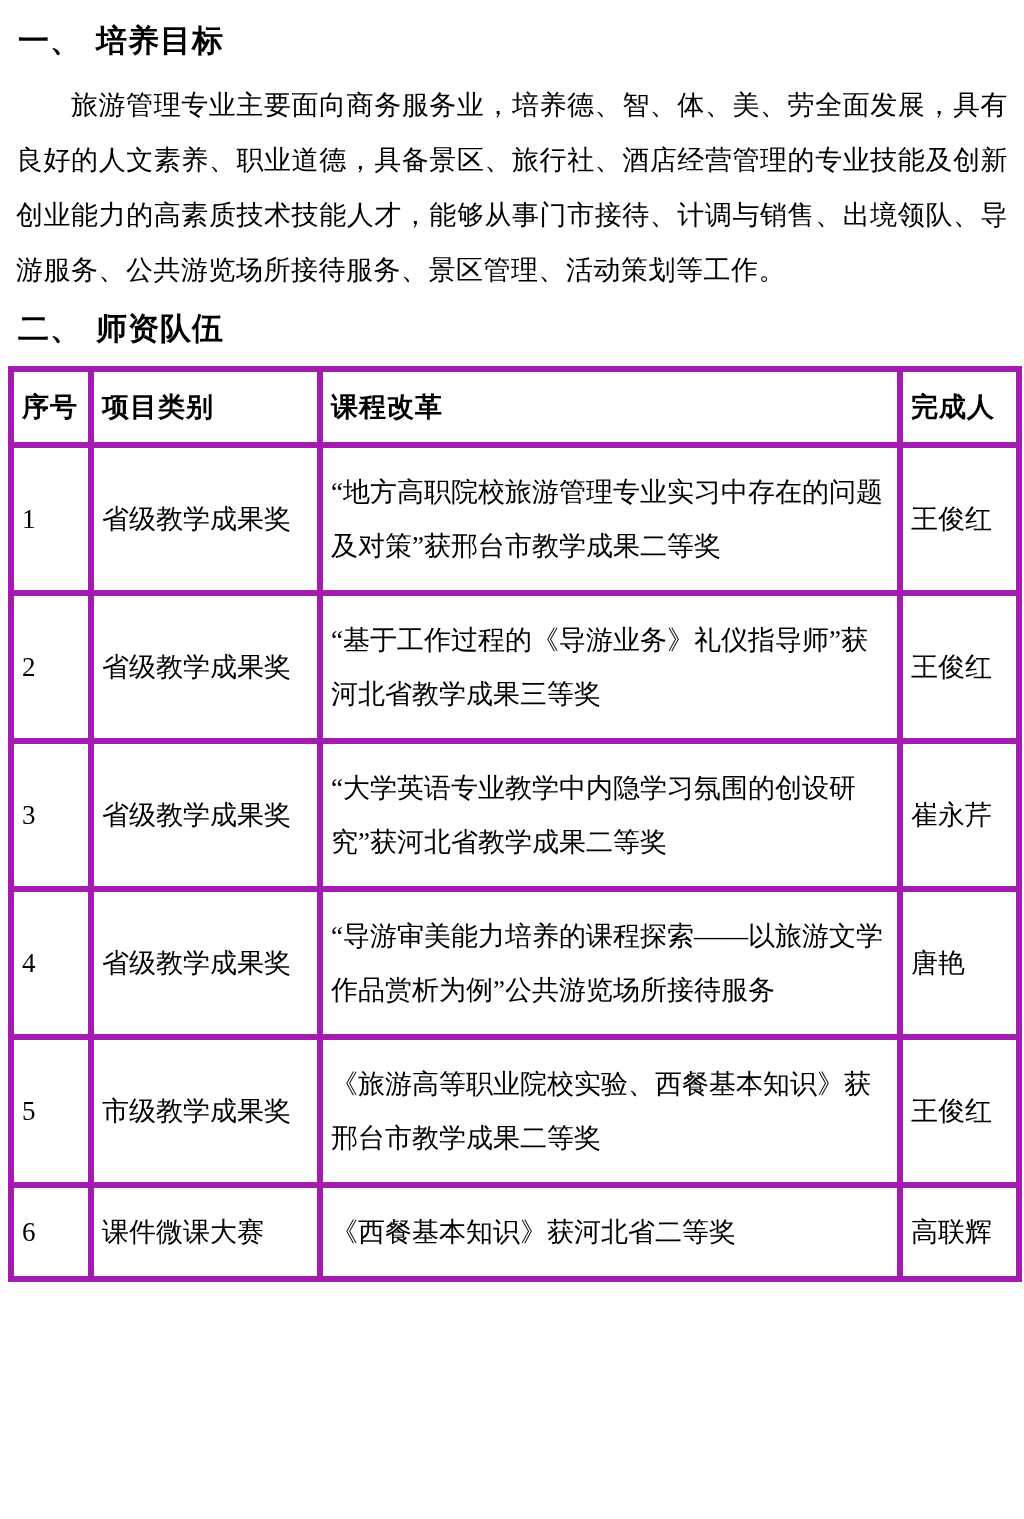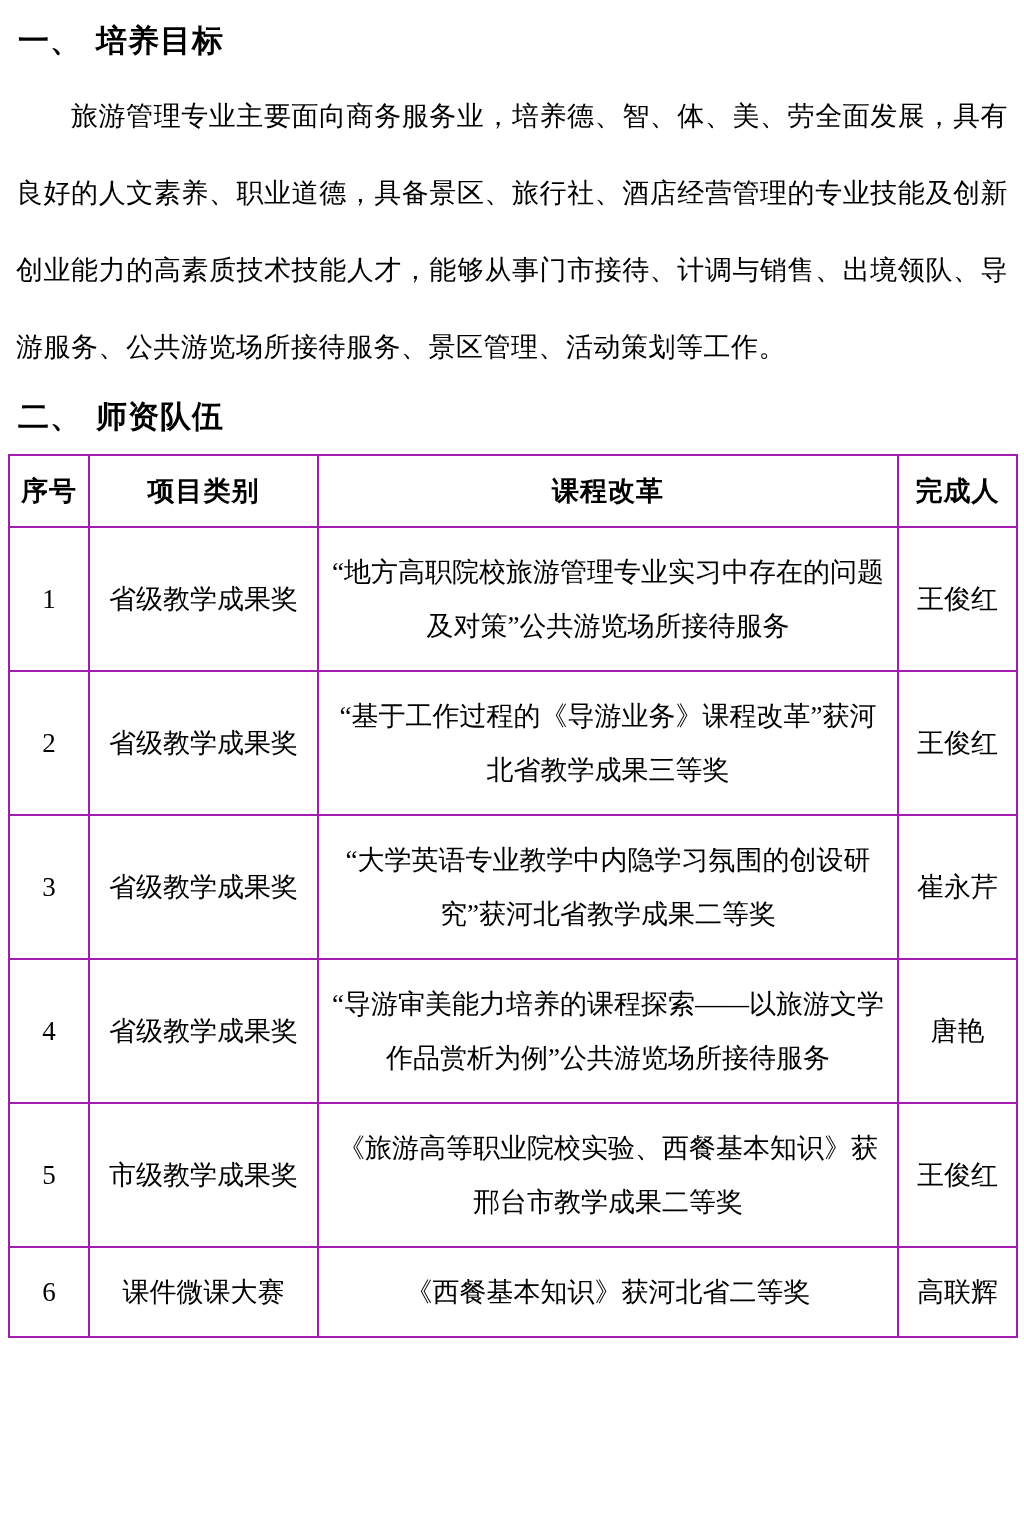--- a/index.html
+++ b/index.html
@@ -24,42 +24,42 @@
     font-family: "Liberation Sans", "DejaVu Sans", sans-serif;
     font-weight: bold;
     font-size: 31px;
     line-height: 42px;
     letter-spacing: 1px;
     margin: 0 0 16px 2px;
   }
   .sec-heading .sec-num { margin-right: 14px; }
   p.body-para {
     font-size: 27px;
-    line-height: 77px;
+    line-height: 55px;
     letter-spacing: 0.5px;
     text-align: justify;
     text-indent: 55px;
     margin: 0;
   }
   p.after-gap { margin-bottom: 10px; }
   .h2-gap { }
   table.ach-table {
     border-collapse: collapse;
     table-layout: fixed;
     width: 1008px;
     margin-left: -8px;
     margin-top: 8px;
   }
   .ach-table col.c-no   { width: 80px;  }
   .ach-table col.c-cat  { width: 229px; }
   .ach-table col.c-name { width: 580px; }
   .ach-table col.c-per  { width: 119px; }
   .ach-table th, .ach-table td {
-    border: 2px solid #a21caf;
-    text-align: center;
+    border: 6px solid #a21caf;
+    text-align: left;
     vertical-align: middle;
     padding: 17px 8px;
   }
   .ach-table thead th {
     font-family: "Liberation Sans", "DejaVu Sans", sans-serif;
     font-weight: bold;
     font-size: 27px;
     height: 50px;
     letter-spacing: 1px;
   }
@@ -98,27 +98,27 @@
         <th>序号</th>
         <th>项目类别</th>
         <th>课程改革</th>
         <th>完成人</th>
       </tr>
     </thead>
     <tbody>
       <tr class="row-tall">
         <td>1</td>
         <td>省级教学成果奖</td>
-        <td>“地方高职院校旅游管理专业实习中存在的问题及对策”公共游览场所接待服务</td>
+        <td>“地方高职院校旅游管理专业实习中存在的问题及对策”获邢台市教学成果二等奖</td>
         <td>王俊红</td>
       </tr>
       <tr class="row-tall">
         <td>2</td>
         <td>省级教学成果奖</td>
-        <td>“基于工作过程的《导游业务》课程改革”获河北省教学成果三等奖</td>
+        <td>“基于工作过程的《导游业务》礼仪指导师”获河北省教学成果三等奖</td>
         <td>王俊红</td>
       </tr>
       <tr class="row-tall">
         <td>3</td>
         <td>省级教学成果奖</td>
         <td>“大学英语专业教学中内隐学习氛围的创设研究”获河北省教学成果二等奖</td>
         <td>崔永芹</td>
       </tr>
       <tr class="row-tall">
         <td>4</td>

